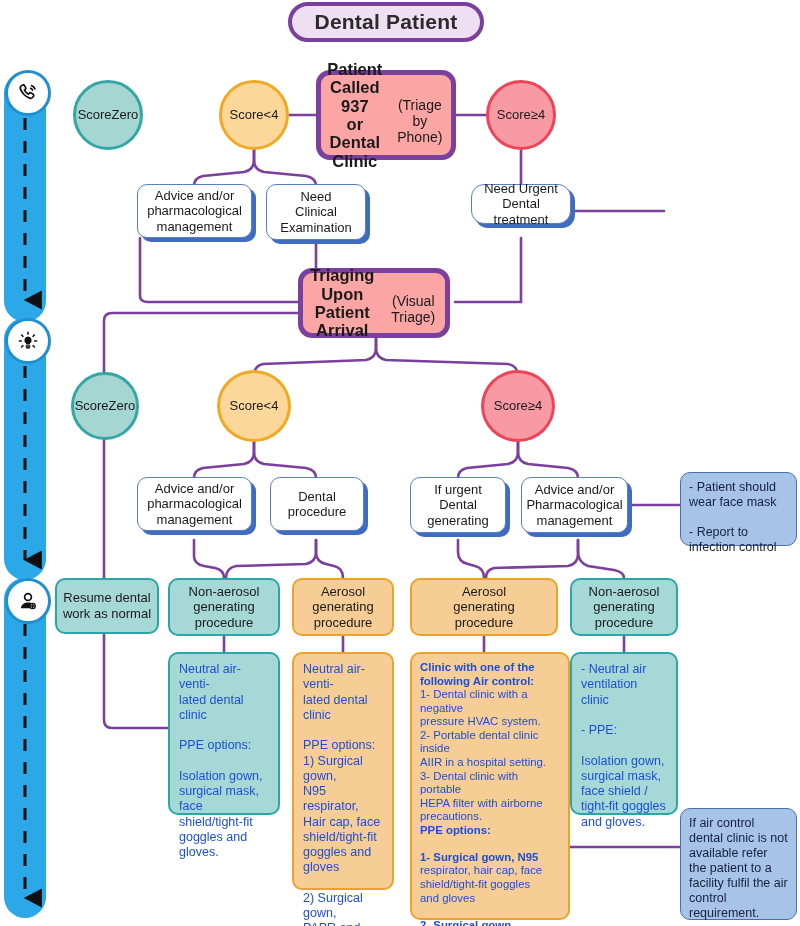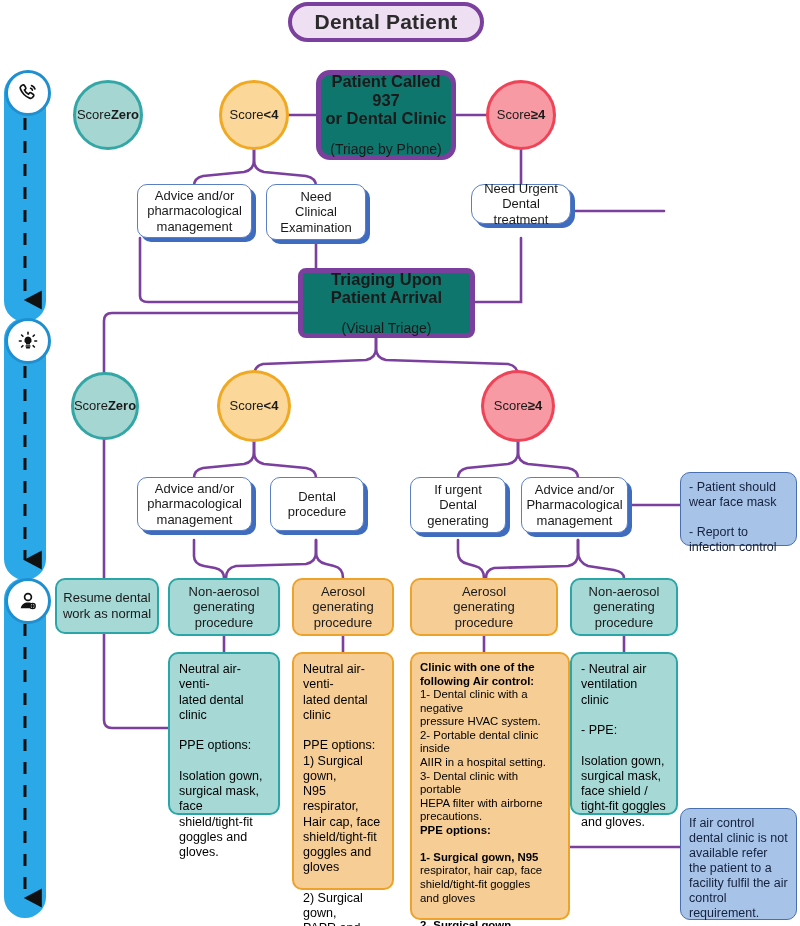--- a/index.html
+++ b/index.html
@@ -10,33 +10,33 @@
   .node{position:absolute;box-sizing:border-box;display:flex;align-items:center;justify-content:center;text-align:center;}
 
   
   .title-pill{
     border:4px solid #7b3f9d;background:#efdff3;border-radius:22px;
     color:#2b2b2b;font-size:21px;font-weight:bold;letter-spacing:.2px;
   }
 
   
   .hero{
-    background:#0f766e;border:5px solid #7b3f9d;border-radius:14px;
-    color:#1a1a1a;flex-direction:column;line-height:1.12;
+    background:#fca5a5;border:5px solid #7b3f9d;border-radius:14px;
+    color:#1a1a1a;flex-direction:row;line-height:1.12;
   }
   .hero .l1{font-size:16.5px;font-weight:bold;}
   .hero .l2{font-size:14px;font-weight:normal;margin-top:14px;}
 
   
   .circ{border-radius:50%;flex-direction:row;line-height:1.15;font-size:13px;color:#1a1a1a;}
   .circ.teal{background:#a6d6d2;border:3px solid #33a6a6;}
   .circ.amber{background:#fbd79a;border:3px solid #f0a922;}
   .circ.red{background:#f79aa3;border:3px solid #ef4457;}
   .circ .c1{font-weight:normal;}
-  .circ .c2{font-weight:bold;}
+  .circ .c2{font-weight:normal;}
 
   
   .wbox{
     background:#ffffff;border:1.5px solid #5b7fc4;border-radius:10px;
     color:#1a1a1a;font-size:13px;line-height:1.18;
     box-shadow:4px 4px 0 0 #3f6cbf;
   }
 
   
   .note{
@@ -45,21 +45,21 @@
     justify-content:flex-start;align-items:flex-start;text-align:left;
     padding:7px 8px;white-space:pre-line;
   }
 
   
   .pbox{border-radius:10px;font-size:13px;line-height:1.2;color:#1a1a1a;}
   .pbox.teal{background:#a6d9d6;border:2.5px solid #2aa6a6;}
   .pbox.amber{background:#f7cd96;border:2.5px solid #eda32a;}
 
   .dbox{
-    border-radius:10px;font-size:12.5px;line-height:1.22;color:#000000;
+    border-radius:10px;font-size:12.5px;line-height:1.22;color:#1d4ed8;
     justify-content:flex-start;align-items:flex-start;text-align:left;
     padding:8px 9px;white-space:pre-line;
   }
   .dbox.teal{background:#a6d9d6;border:2.5px solid #2aa6a6;}
   .dbox.amber{background:#f7cd96;border:2.5px solid #eda32a;}
   .dbox.amber.tight{font-size:11.4px;line-height:1.19;padding:7px 8px;}
 
   
   .rail{position:absolute;background:#2aa8e8;border-radius:22px;}
   .rail-icon{
@@ -198,21 +198,21 @@
 
   <div class="node wbox" style="left:266px;top:184px;width:100px;height:56px;white-space:pre-line;">Need
 Clinical
 Examination</div>
 
   <div class="node wbox" style="left:471px;top:184px;width:100px;height:40px;white-space:pre-line;border-radius:13px;">Need Urgent
 Dental
 treatment</div>
 
 
-  <div class="node hero" style="left:298px;top:268px;width:177px;height:70px;border-radius:8px;">
+  <div class="node hero" style="left:298px;top:268px;width:152px;height:70px;">
     <div class="l1" style="white-space:pre-line;">Triaging Upon
 Patient Arrival</div>
     <div class="l2">(Visual Triage)</div>
   </div>
 
   <div class="node circ teal" style="left:71px;top:372px;width:68px;height:68px;">
     <span class="c1">Score</span>
     <span class="c2">Zero</span>
   </div>
 

